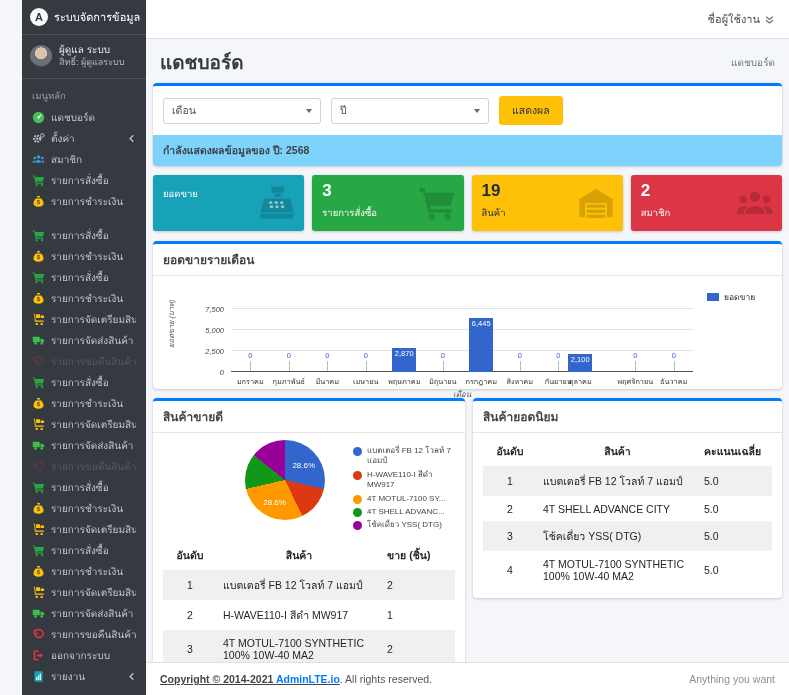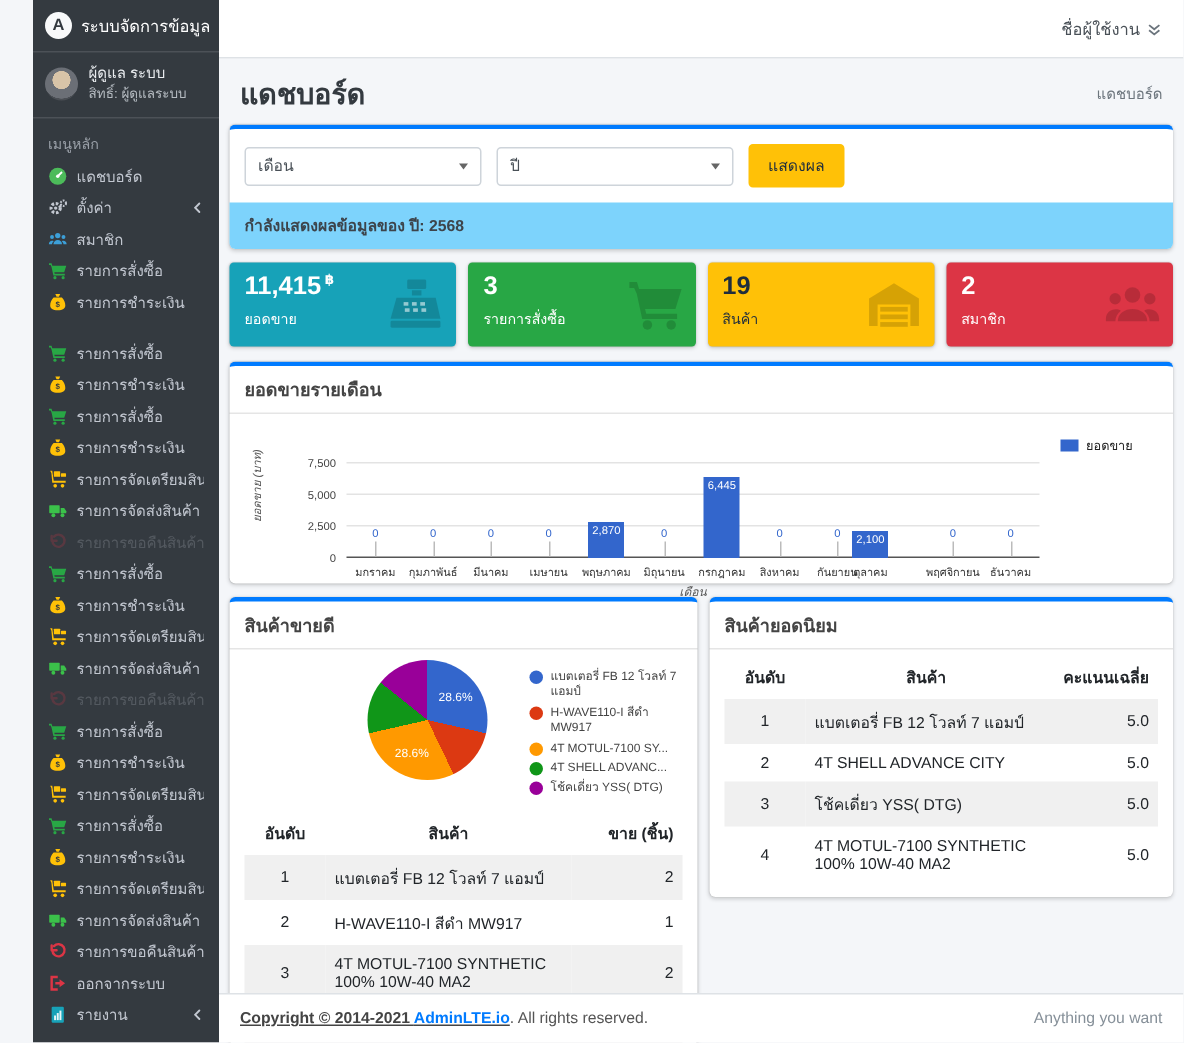--- a/index.html
+++ b/index.html
@@ -60,21 +60,21 @@
   .stat-value{font-size:17px;font-weight:bold;line-height:1.1;}
   .stat-value sup{font-size:9px;font-weight:bold;}
   .stat-label{font-size:9.5px;margin-top:4px;}
   .stat-icon{position:absolute;right:8px;top:9px;width:38px;height:38px;color:rgba(0,0,0,.16);}
   .stat-icon svg{width:38px;height:38px;display:block;}
   
   .chart-body{position:relative;height:113px;}
   .bar-chart{position:absolute;left:78px;top:12px;width:462px;height:84px;}
   .gridline{position:absolute;left:0;right:0;height:1px;background:#e3e3e3;}
   .gridline.base{background:#555;}
-  .ytick{position:absolute;right:100%;margin-right:7px;font-size:7.5px;color:#444;white-space:nowrap;transform:translateY(50%);}
+  .ytick{position:absolute;right:100%;margin-right:7px;font-size:7.5px;color:#444;white-space:nowrap;transform:translateY(50%);font-style:italic;}
   .slot{position:absolute;bottom:0;width:38.5px;height:100%;}
   .bar{position:absolute;bottom:0;left:50%;transform:translateX(-50%);width:24px;background:#3366cc;}
   .bar-val{position:absolute;left:50%;transform:translateX(-50%);font-size:7.5px;color:#fff;white-space:nowrap;}
   .zero-stem{position:absolute;bottom:1px;left:50%;width:1px;height:10px;background:#bbb;}
   .zero-val{position:absolute;bottom:12px;left:50%;transform:translateX(-50%);font-size:7.5px;color:#3366cc;}
   .xtick{position:absolute;top:100%;margin-top:4px;width:100%;text-align:center;font-size:7.3px;color:#333;white-space:nowrap;}
   .x-axis-title{position:absolute;top:100%;margin-top:16px;left:0;right:0;text-align:center;font-size:8px;color:#555;font-style:italic;}
   .y-axis-title{position:absolute;left:12px;top:38px;font-size:7.5px;color:#555;font-style:italic;transform:rotate(-90deg);transform-origin:left top;white-space:nowrap;}
   .bar-legend{position:absolute;left:554px;top:14px;display:flex;align-items:center;gap:5px;}
   .bar-legend .sw{width:12px;height:8px;background:#3366cc;}
@@ -88,21 +88,21 @@
   .pie-lbl{position:absolute;font-size:8px;color:#fff;transform:translate(-50%,-50%);white-space:nowrap;}
   .pie-legend{position:absolute;left:200px;top:13px;display:flex;flex-direction:column;gap:3px;width:106px;}
   .pl-item{display:flex;gap:5px;align-items:flex-start;}
   .pl-dot{width:9px;height:9px;border-radius:50%;flex:0 0 9px;margin-top:1px;}
   .pl-txt{font-size:8px;color:#444;line-height:1.3;}
   
   .tbl{width:calc(100% - 20px);margin:4px 10px 10px;border-collapse:collapse;font-size:10.5px;color:#212529;}
   .tbl th{font-weight:bold;padding:6px 6px;text-align:center;}
   .tbl td{padding:6.5px 6px;}
   .tbl td:first-child,.tbl th:first-child{text-align:center;width:42px;}
-  .tbl td:last-child,.tbl th:last-child{text-align:right;width:62px;}
+  .tbl td:last-child,.tbl th:last-child{text-align:left;width:62px;}
   .tbl td:nth-child(2){text-align:left;}
   .tbl tbody tr:nth-child(odd){background:#f0f0f0;}
   
   .footer{position:absolute;bottom:0;left:0;right:0;height:32px;background:#fff;border-top:1px solid #dee2e6;
     display:flex;align-items:center;justify-content:space-between;padding:0 14px;font-size:10.5px;color:#555;}
   .footer .left b{color:#444;text-decoration:underline;}
   .footer a{color:#007bff;text-decoration:none;font-weight:bold;}
   .footer .right{color:#869099;}
 </style>
 </head>
@@ -440,21 +440,20 @@
           <span>ปี</span>
           <span class="sel-caret"></span>
         </div>
         <button class="btn-show">แสดงผล</button>
       </div>
       <div class="filter-footer">กำลังแสดงผลข้อมูลของ ปี: 2568</div>
     </div>
 
     <div class="stat-row" id="stat-row">
         <div class="small-box" style="background: rgb(23, 162, 184);">
-          <div class="stat-value">11,415<sup> ฿</sup></div>
           <div class="stat-label">ยอดขาย</div>
           <div class="stat-icon">
             <svg viewBox="0 0 24 24" fill="currentColor">
               <rect x="8.5" y="1.5" width="8" height="4" rx=".6"></rect>
               <rect x="10.5" y="6" width="4" height="2.2"></rect>
               <path d="M4 9.2h16.5L22.5 18h-21z"></path>
               <rect x="1.5" y="18.8" width="21" height="3" rx=".6"></rect>
               <g fill="#fff" opacity=".55">
                 <rect x="7" y="11" width="2" height="1.5"></rect>
                 <rect x="10.5" y="11" width="2" height="1.5"></rect>

